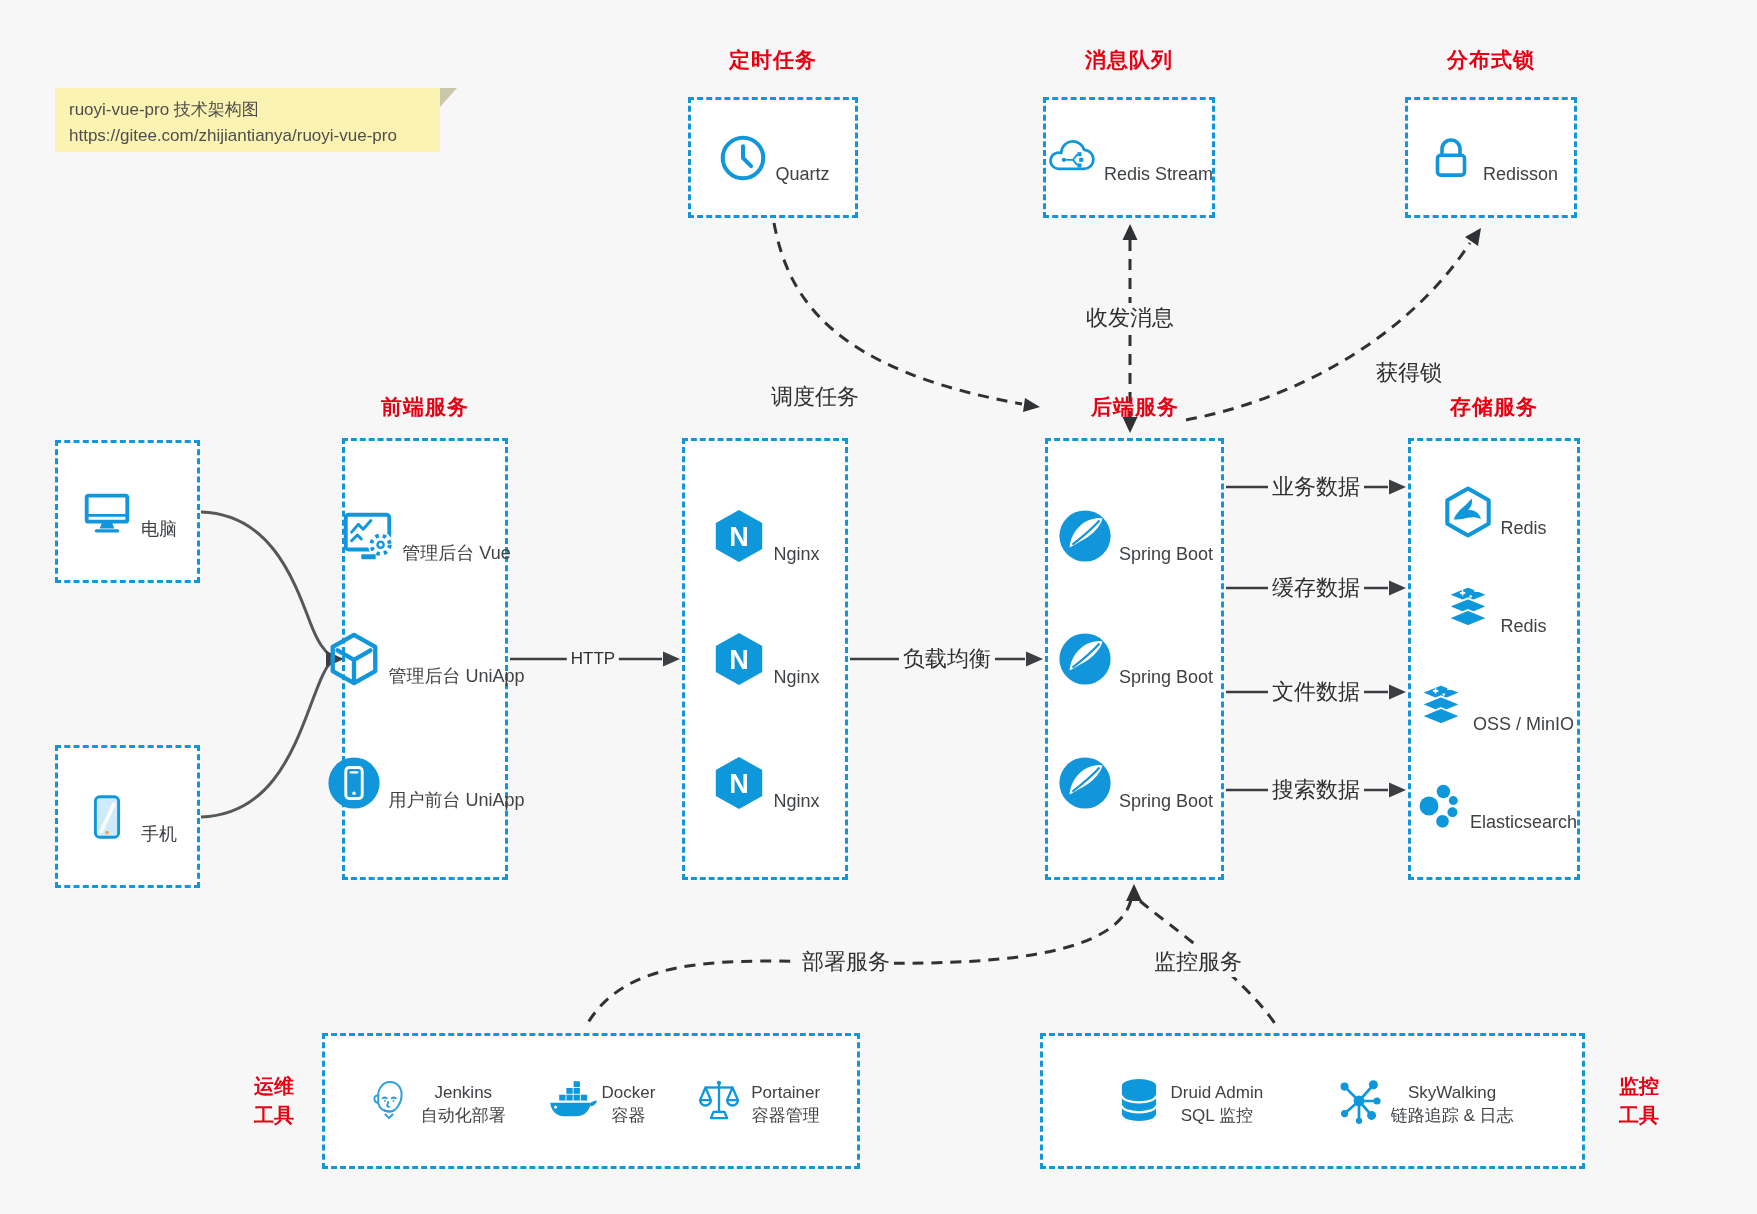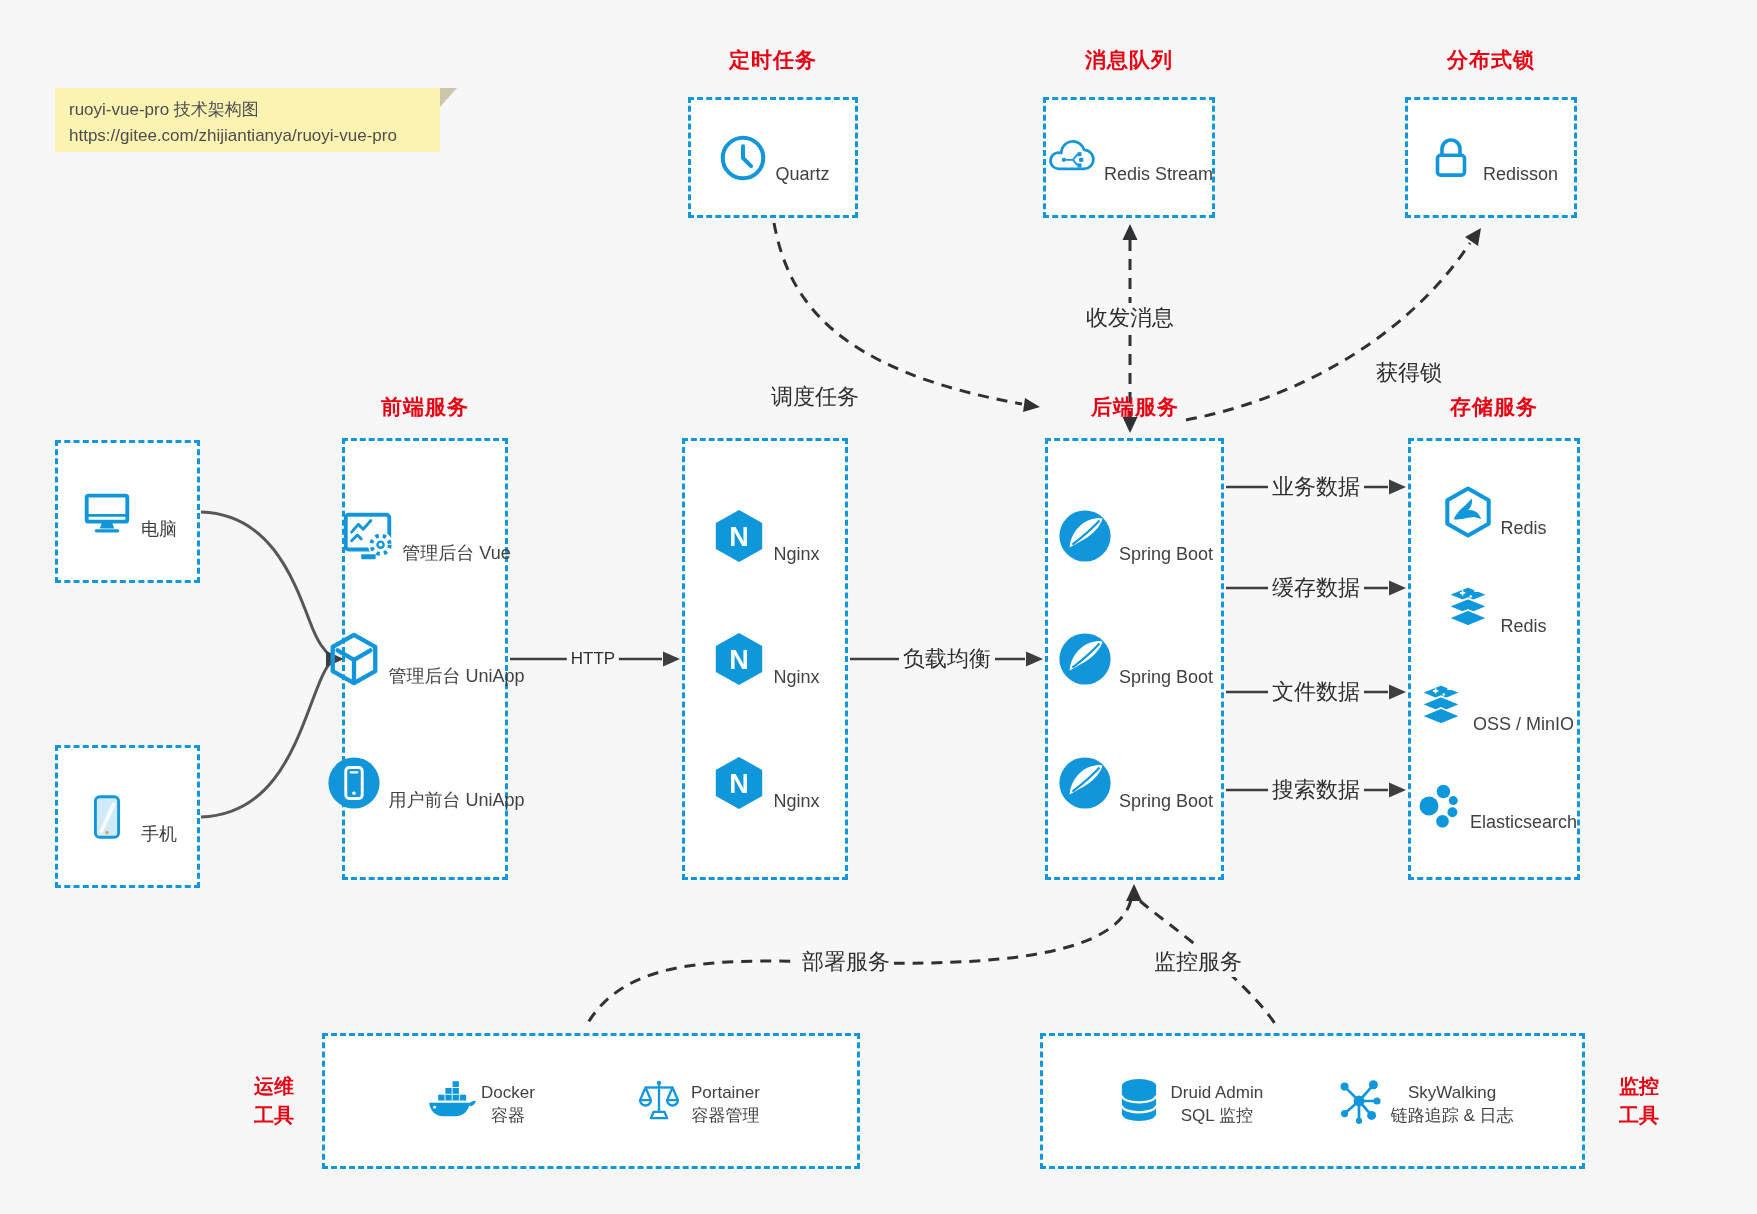--- a/index.html
+++ b/index.html
@@ -309,20 +309,38 @@
         <circle cx="46" cy="37" r="5.5" fill="#0f97dc"></circle>
         <circle cx="35" cy="47" r="7" fill="#0f97dc"></circle>
       </svg>
       <div class="lbl">Elasticsearch</div>
     </div>
   </div>
 
   <div class="dashed-box hrow" id="box-ops">
     <div class="item">
       <svg class="icon i52" viewBox="0 0 60 60">
+        <g fill="none" stroke="#2ea0e0" stroke-width="2.2" stroke-linecap="round" stroke-linejoin="round">
+          <path d="M18 24 c0 -9 6 -15 13 -15 c8 0 13 6 13 14 c0 5 -1 8 -3 11 c-2 4 -6 8 -11 8 c-6 0 -11 -4 -12 -10 z"></path>
+          <path d="M18 24 c-3 -1 -5 2 -4 5 c0.8 2.3 2.5 3 4 2.5"></path>
+          <path d="M23 27 c1.5 -1 3 -1 4.5 0 M33 27 c1.5 -1 3 -1 4.5 0"></path>
+          <path d="M29 31 c0 2 -1 3 -1 4 c0 1 1 1.5 2 1.5"></path>
+          <path d="M25 40 c3 2 8 2 11 0"></path>
+          <path d="M26 45 l4 4 l4 -4"></path>
+        </g>
+        <circle cx="25.5" cy="30" r="1" fill="#2ea0e0"></circle>
+        <circle cx="35" cy="30" r="1" fill="#2ea0e0"></circle>
+      </svg>
+      <div class="lbl2">
+        <div>Jenkins</div>
+        <div>自动化部署</div>
+      </div>
+    </div>
+    <div class="item">
+      <svg class="icon i52" viewBox="0 0 60 60">
         <g fill="#0f97dc">
           <rect x="34" y="8" width="7" height="6.5"></rect>
           <rect x="26" y="15.5" width="7" height="6.5"></rect>
             <rect x="34" y="15.5" width="7" height="6.5"></rect>
           <rect x="18" y="23" width="7" height="6.5"></rect>
             <rect x="26" y="23" width="7" height="6.5"></rect>
           <rect x="34" y="23" width="7" height="6.5"></rect>
             <rect x="42" y="23" width="7" height="6.5"></rect>
           <path d="M8 32 h45 c-1 8 -6 15 -17 15 h-13 c-8 0 -14 -6 -15 -15 z"></path>
           <path d="M52 33 c3 -3 6 -3.5 8 -3 c-1 3.5 -3.5 5.5 -7 6 z"></path>

